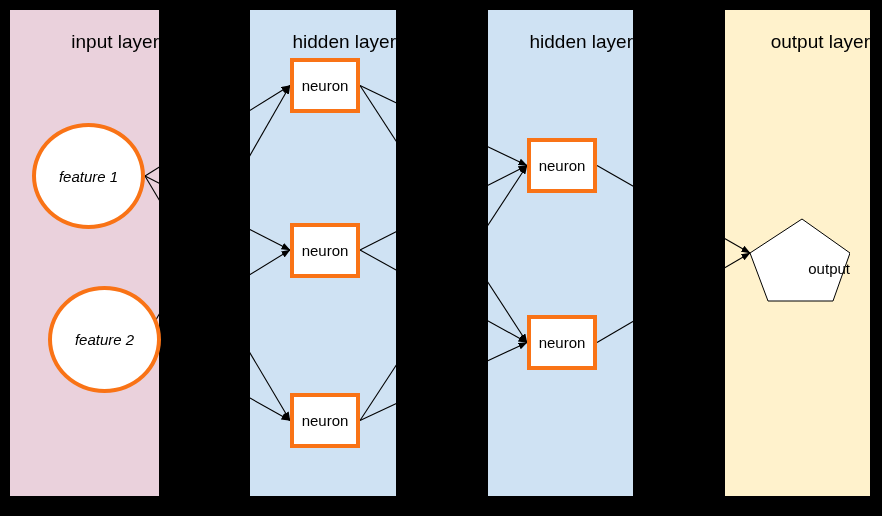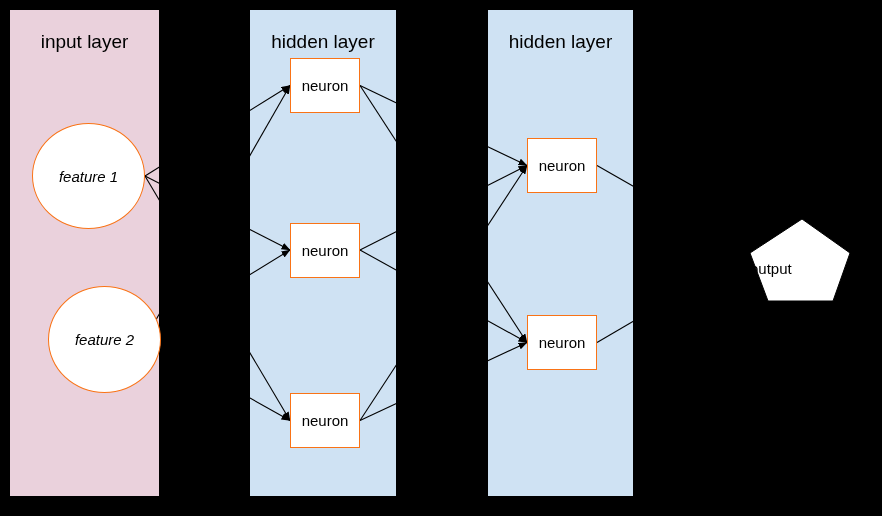--- a/index.html
+++ b/index.html
@@ -17,21 +17,21 @@
   }
   .panel {
     position: absolute;
     top: 10px;
     height: 486px;
     z-index: 1;
   }
   .panel-title {
     display: block;
     margin-top: 21px;
-    text-align: center;
+    text-align: right;
     font-size: 19px;
     color: #000000;
     white-space: nowrap;
   }
   #panel-input  { left: 10px;  width: 149px; }
   #panel-hidden1{ left: 250px; width: 146px; }
   #panel-hidden2{ left: 488px; width: 145px; }
   #panel-output { left: 725px; width: 145px; }
 
   .edges-svg {
@@ -43,21 +43,21 @@
     pointer-events: none;
   }
 
   .node {
     position: absolute;
     z-index: 3;
     display: flex;
     align-items: center;
     justify-content: center;
     background: #ffffff;
-    border: 1px solid #f97316;
+    border: 4px solid #f97316;
     box-sizing: border-box;
     font-size: 15px;
     color: #000000;
     text-align: center;
   }
   .node.circle { border-radius: 50%; font-style: italic; }
 
   #node-feature1 { left: 32px;  top: 123px; width: 113px; height: 106px; }
   #node-feature2 { left: 48px;  top: 286px; width: 113px; height: 107px; }
   #node-h1n1 { left: 290px; top: 58px;  width: 70px; height: 55px; }
@@ -70,21 +70,21 @@
     position: absolute;
     left: 750px; top: 216px;
     width: 100px; height: 86px;
     z-index: 3;
   }
   .pentagon-wrap svg { position: absolute; left: 0; top: 0; }
   .pentagon-label {
     position: absolute;
     left: 0; top: 44px;
     width: 100%;
-    text-align: left;
+    text-align: right;
     font-size: 15px;
     color: #000000;
   }
 </style>
 </head>
 <body>
 
 <div class="canvas">
 
   <div class="panel" id="panel-input" style="background-color: rgb(234, 209, 220);">
@@ -92,20 +92,23 @@
   </div>
 
   <div class="panel" id="panel-hidden1" style="background-color: rgb(207, 226, 243);">
     <span class="panel-title">hidden layer</span>
   </div>
 
   <div class="panel" id="panel-hidden2" style="background-color: rgb(207, 226, 243);">
     <span class="panel-title">hidden layer</span>
   </div>
 
+  <div class="panel" id="panel-output" style="background-color: rgb(255, 242, 204);">
+    <span class="panel-title">output layer</span>
+  </div>
 
   <svg class="edges-svg" width="882" height="516" viewBox="0 0 882 516" xmlns="http://www.w3.org/2000/svg">
     <defs>
       <marker id="arrowhead" markerWidth="9" markerHeight="7" refX="8.5" refY="3.5" orient="auto" markerUnits="userSpaceOnUse">
         <path d="M0,0 L9,3.5 L0,7 Z" fill="#000000"></path>
       </marker>
     </defs>
   <line x1="145" y1="176" x2="290" y2="85.5" stroke="#000000" stroke-width="1.1" marker-end="url(#arrowhead)"></line>
       <line x1="145" y1="176" x2="290" y2="250" stroke="#000000" stroke-width="1.1" marker-end="url(#arrowhead)"></line>
       <line x1="145" y1="176" x2="290" y2="420.5" stroke="#000000" stroke-width="1.1" marker-end="url(#arrowhead)"></line>

